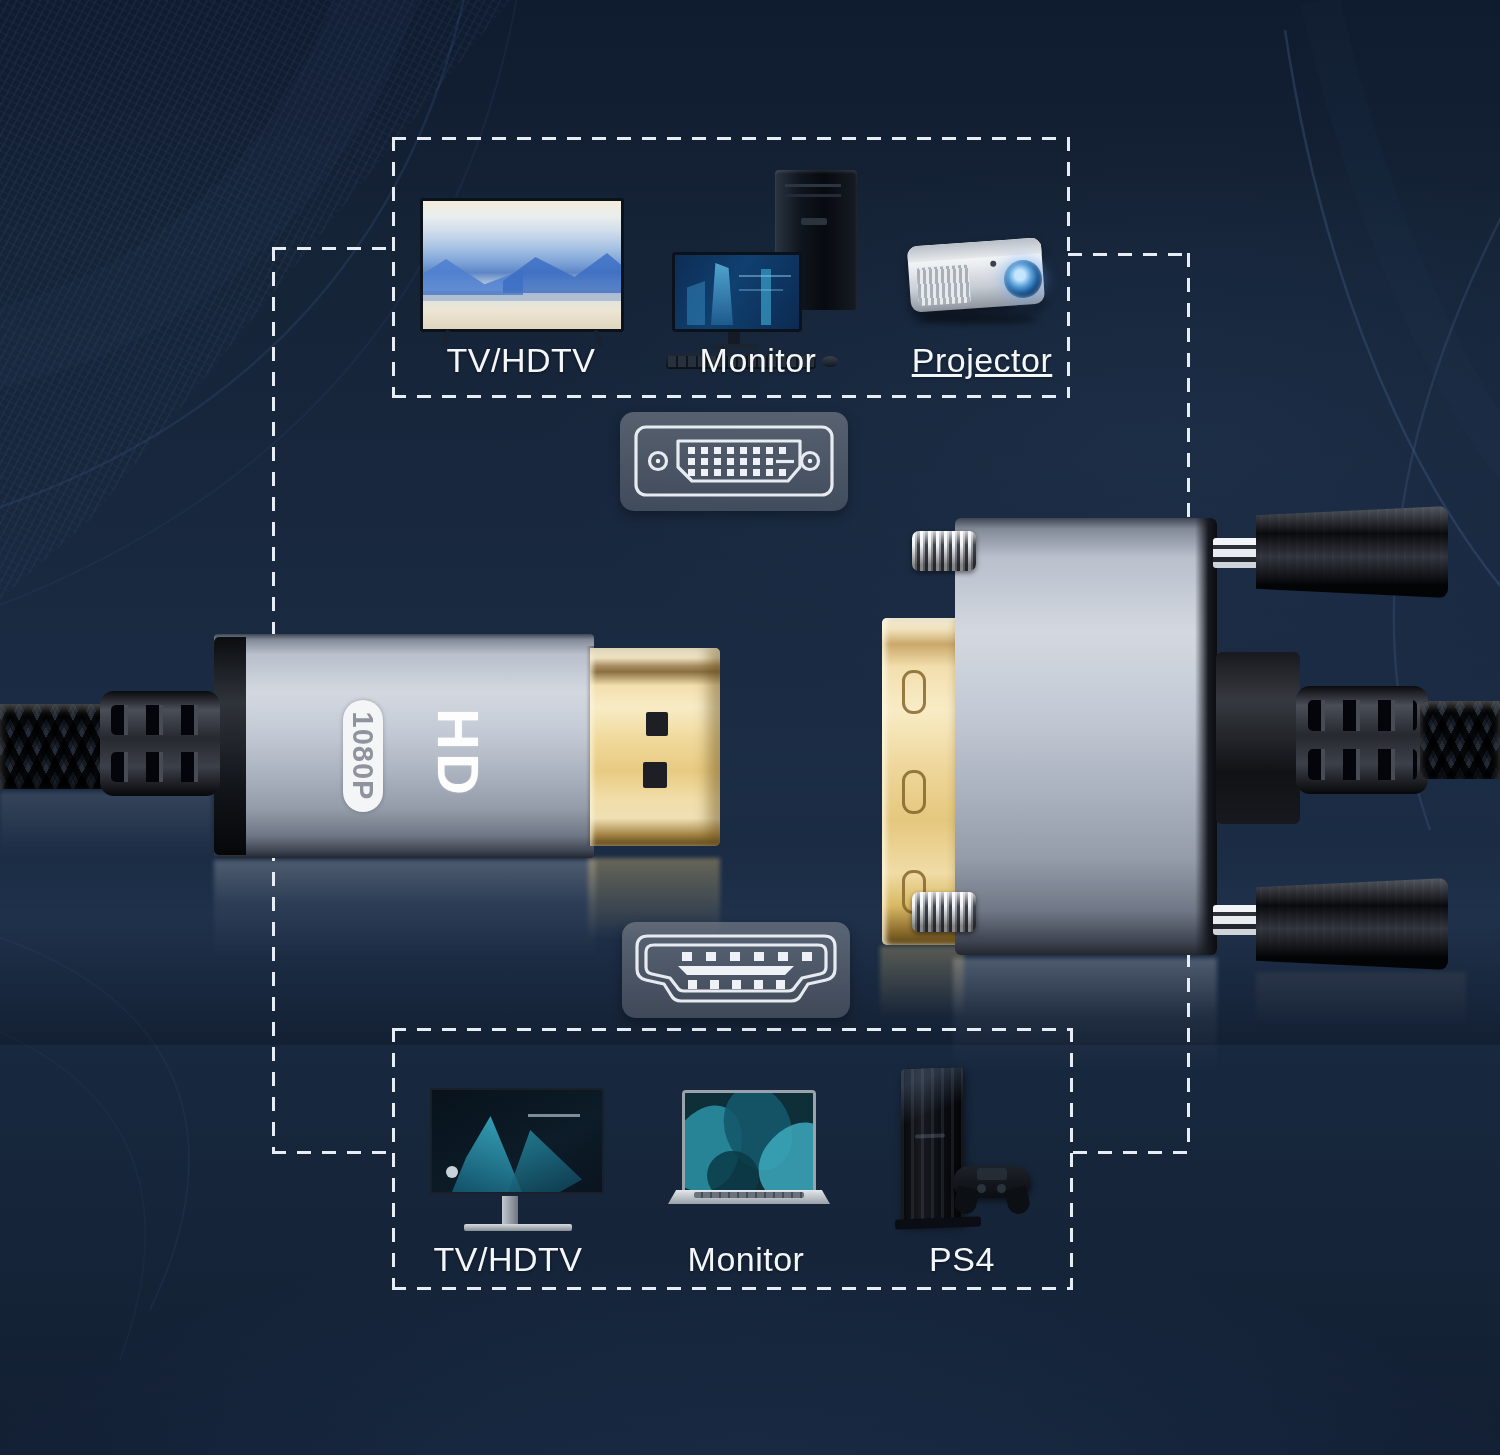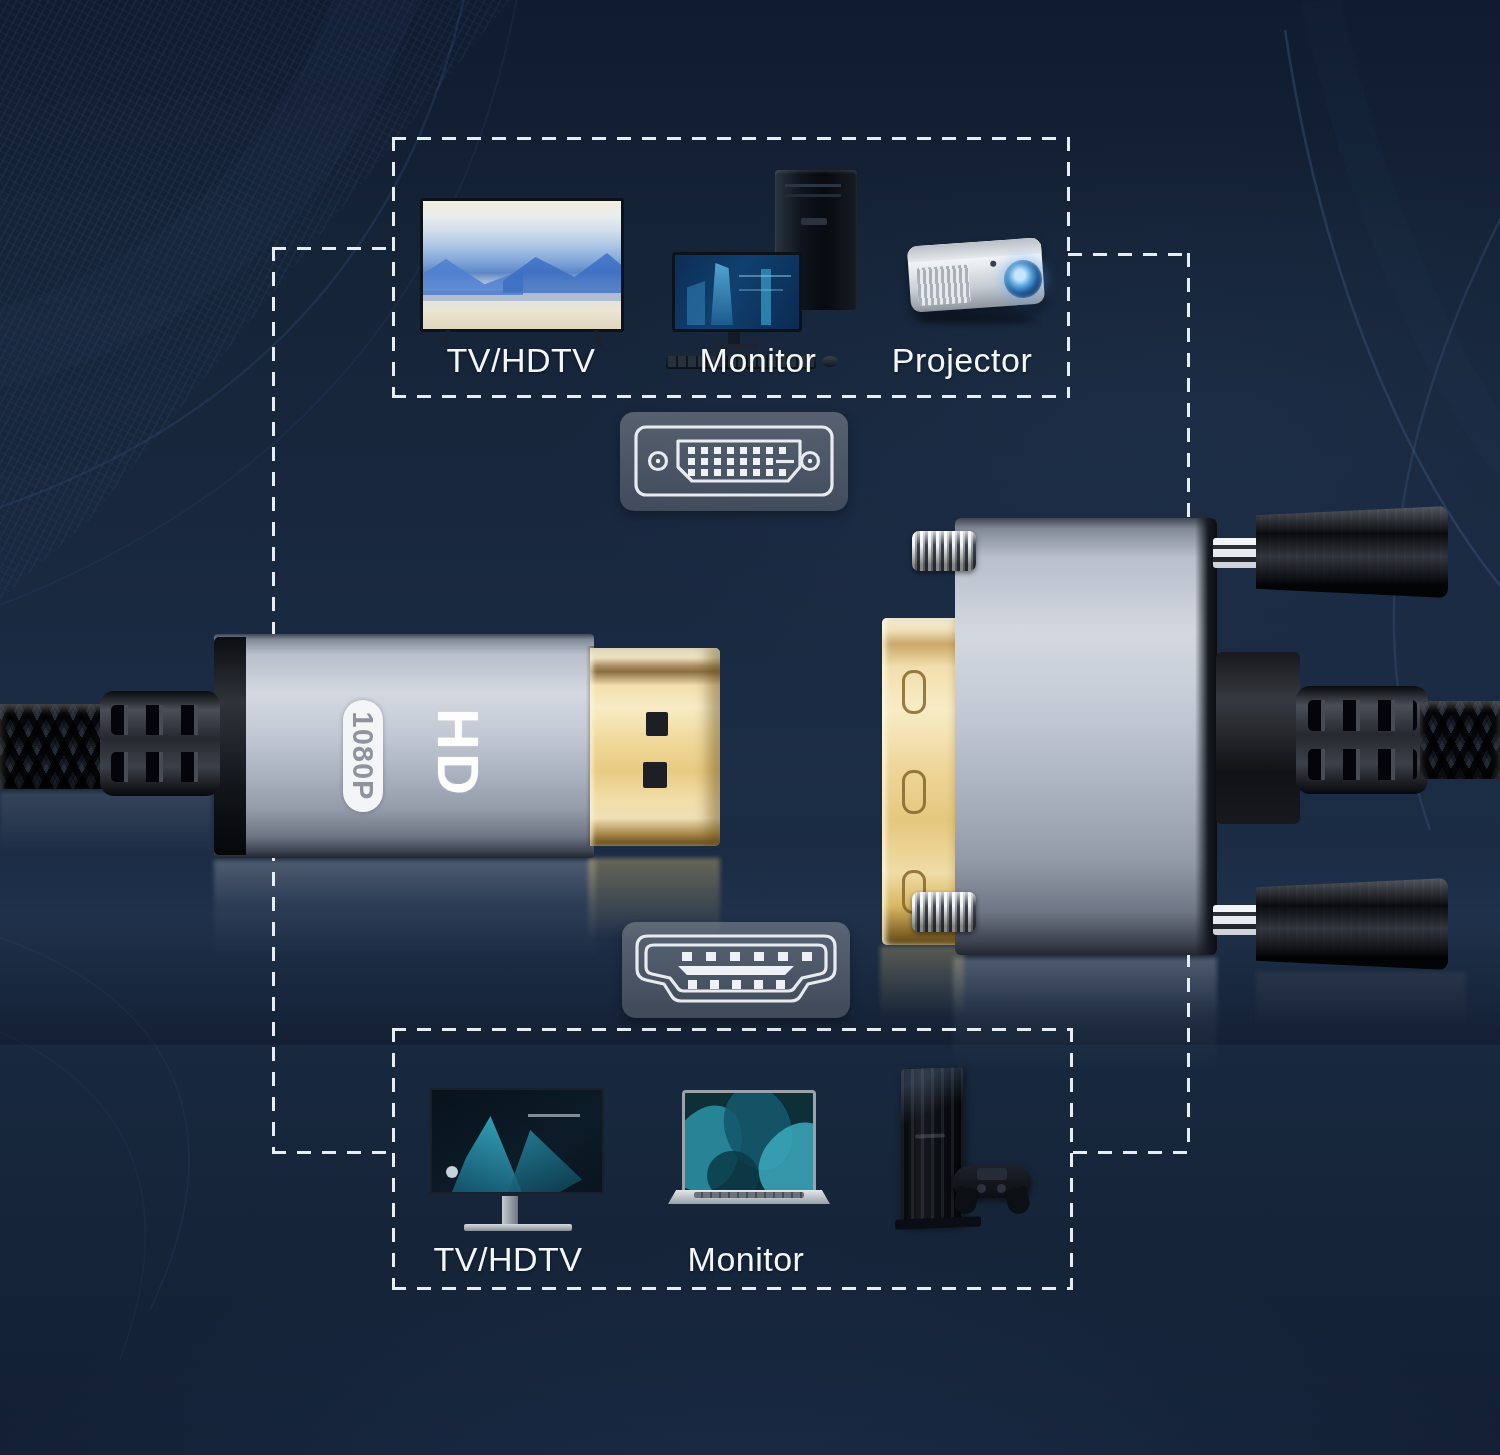--- a/index.html
+++ b/index.html
@@ -147,21 +147,21 @@
       <div style="position:absolute;left:0;top:0;width:100%;height:16px;background:linear-gradient(180deg,#b9bfc7,#e6e9ec);"></div>
       <div style="position:absolute;left:8px;top:22px;width:52px;height:38px;background:repeating-linear-gradient(90deg,#aab0b8 0 3px,#e8ebee 3px 6px);border-radius:3px;"></div>
       <div style="position:absolute;right:46px;top:20px;width:6px;height:6px;border-radius:50%;background:#3a4048;"></div>
     </div>
     <div style="position:absolute;right:8px;top:28px;width:38px;height:38px;border-radius:50%;background:radial-gradient(circle at 42% 40%,#c4e6ff 0 16%,#5aa0d8 36%,#1d5c9c 56%,#0a2d55 76%,#051a33 100%);box-shadow:0 0 16px rgba(100,170,255,.75),inset 0 0 4px rgba(255,255,255,.6);"></div>
     <div style="position:absolute;left:12px;top:82px;width:120px;height:10px;border-radius:50%;background:rgba(0,0,0,.45);filter:blur(3px);"></div>
   </div>
 
   <div class="dev-label" style="left:405px;top:341px;">TV/HDTV</div>
   <div class="dev-label" style="left:642px;top:341px;">Monitor</div>
-  <div class="dev-label" style="left:846px;top:341px;">Projector</div>
+  <div class="dev-label" style="left:866px;top:341px;text-decoration:underline;">Projector</div>
 
   <div class="port-card" style="left:620px;top:412px;width:228px;height:99px;">
     <svg width="228" height="99" viewBox="0 0 228 99">
       <g stroke="#eef2f7" stroke-width="3.2" fill="none" stroke-linejoin="round" opacity="0.96">
         <rect x="16" y="15" width="196" height="68" rx="10"></rect>
         <circle cx="38" cy="49" r="8.5"></circle>
           <circle cx="190" cy="49" r="8.5"></circle>
         <path d="M58,29 L180,29 L180,55 L168,69 L72,69 L58,55 Z"></path>
         <path d="M156,49.5 L174,49.5"></path>
       </g>
@@ -303,14 +303,15 @@
       <div style="position:absolute;left:24px;top:8px;width:30px;height:12px;border-radius:3px;background:#262c35;"></div>
       <div style="position:absolute;left:2px;top:28px;width:22px;height:26px;border-radius:0 0 12px 12px;background:#0c0f14;transform:rotate(14deg);"></div>
       <div style="position:absolute;left:54px;top:28px;width:22px;height:26px;border-radius:0 0 12px 12px;background:#0c0f14;transform:rotate(-14deg);"></div>
       <div style="position:absolute;left:24px;top:24px;width:9px;height:9px;border-radius:50%;background:#2b323c;"></div>
       <div style="position:absolute;left:44px;top:24px;width:9px;height:9px;border-radius:50%;background:#2b323c;"></div>
     </div>
   </div>
 
   <div class="dev-label" style="left:392px;top:1240px;">TV/HDTV</div>
   <div class="dev-label" style="left:630px;top:1240px;">Monitor</div>
+  <div class="dev-label" style="left:846px;top:1240px;">PS4</div>
 
 </div>
 
 </body></html>

